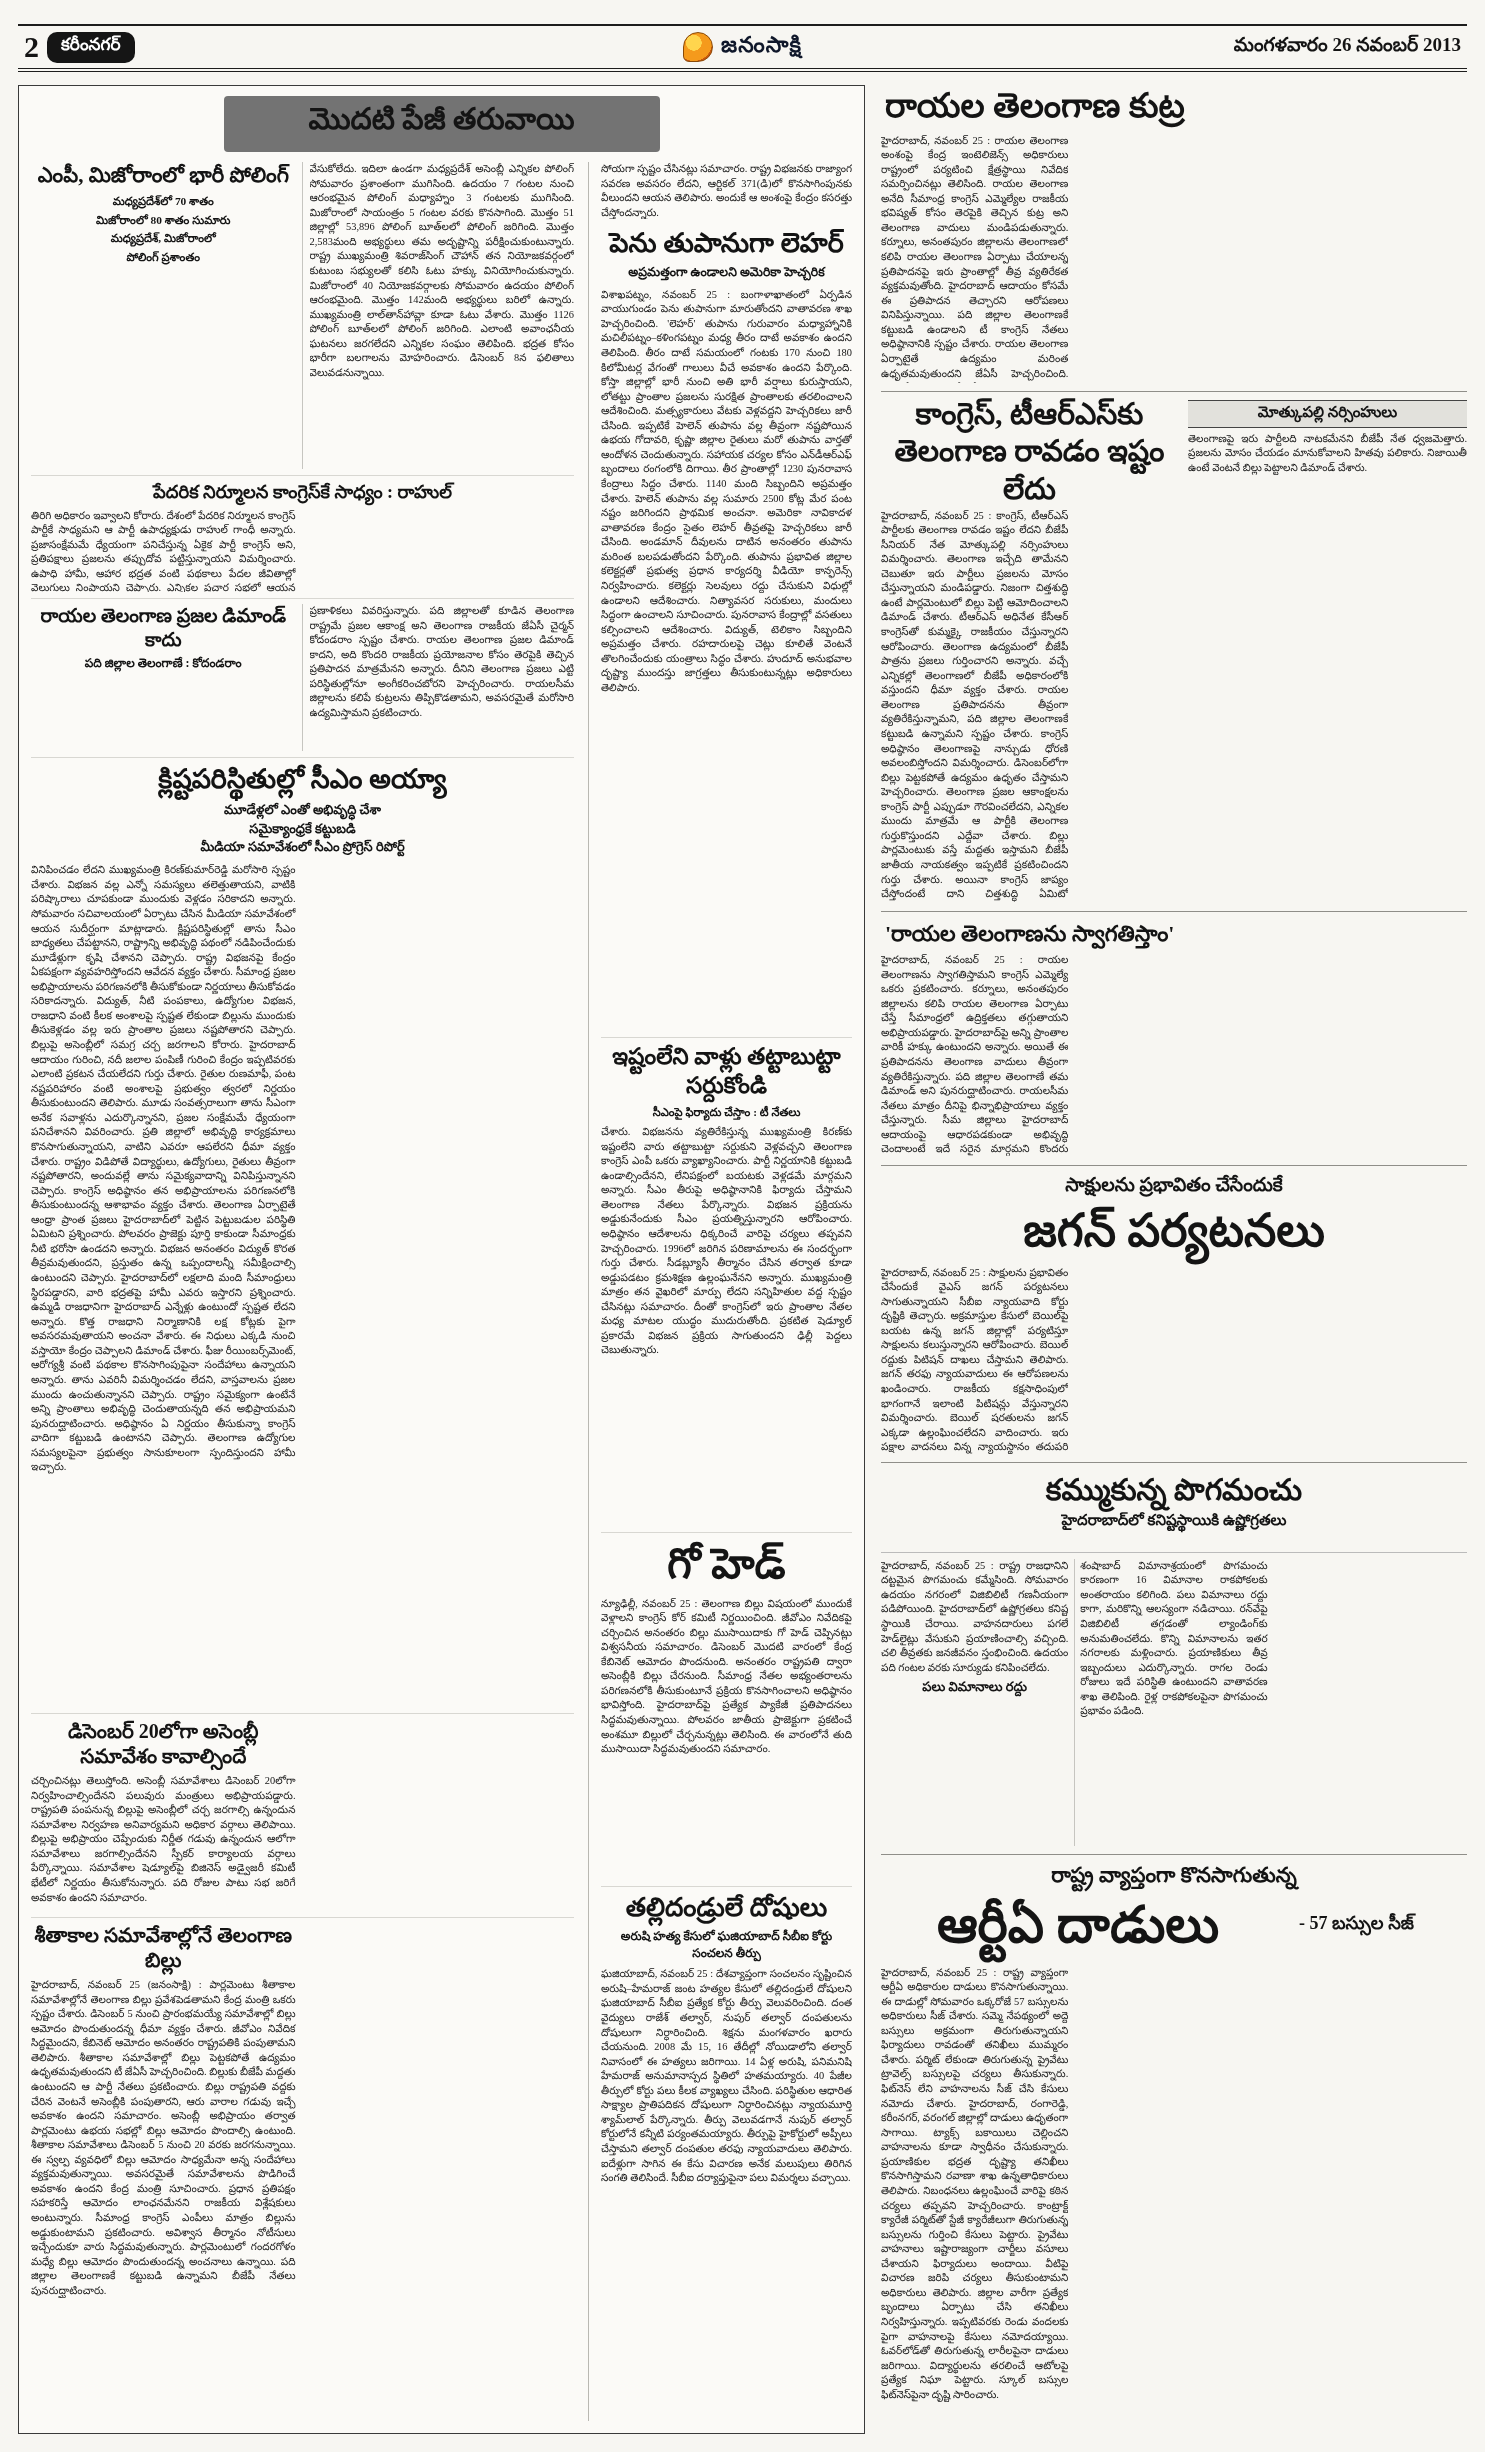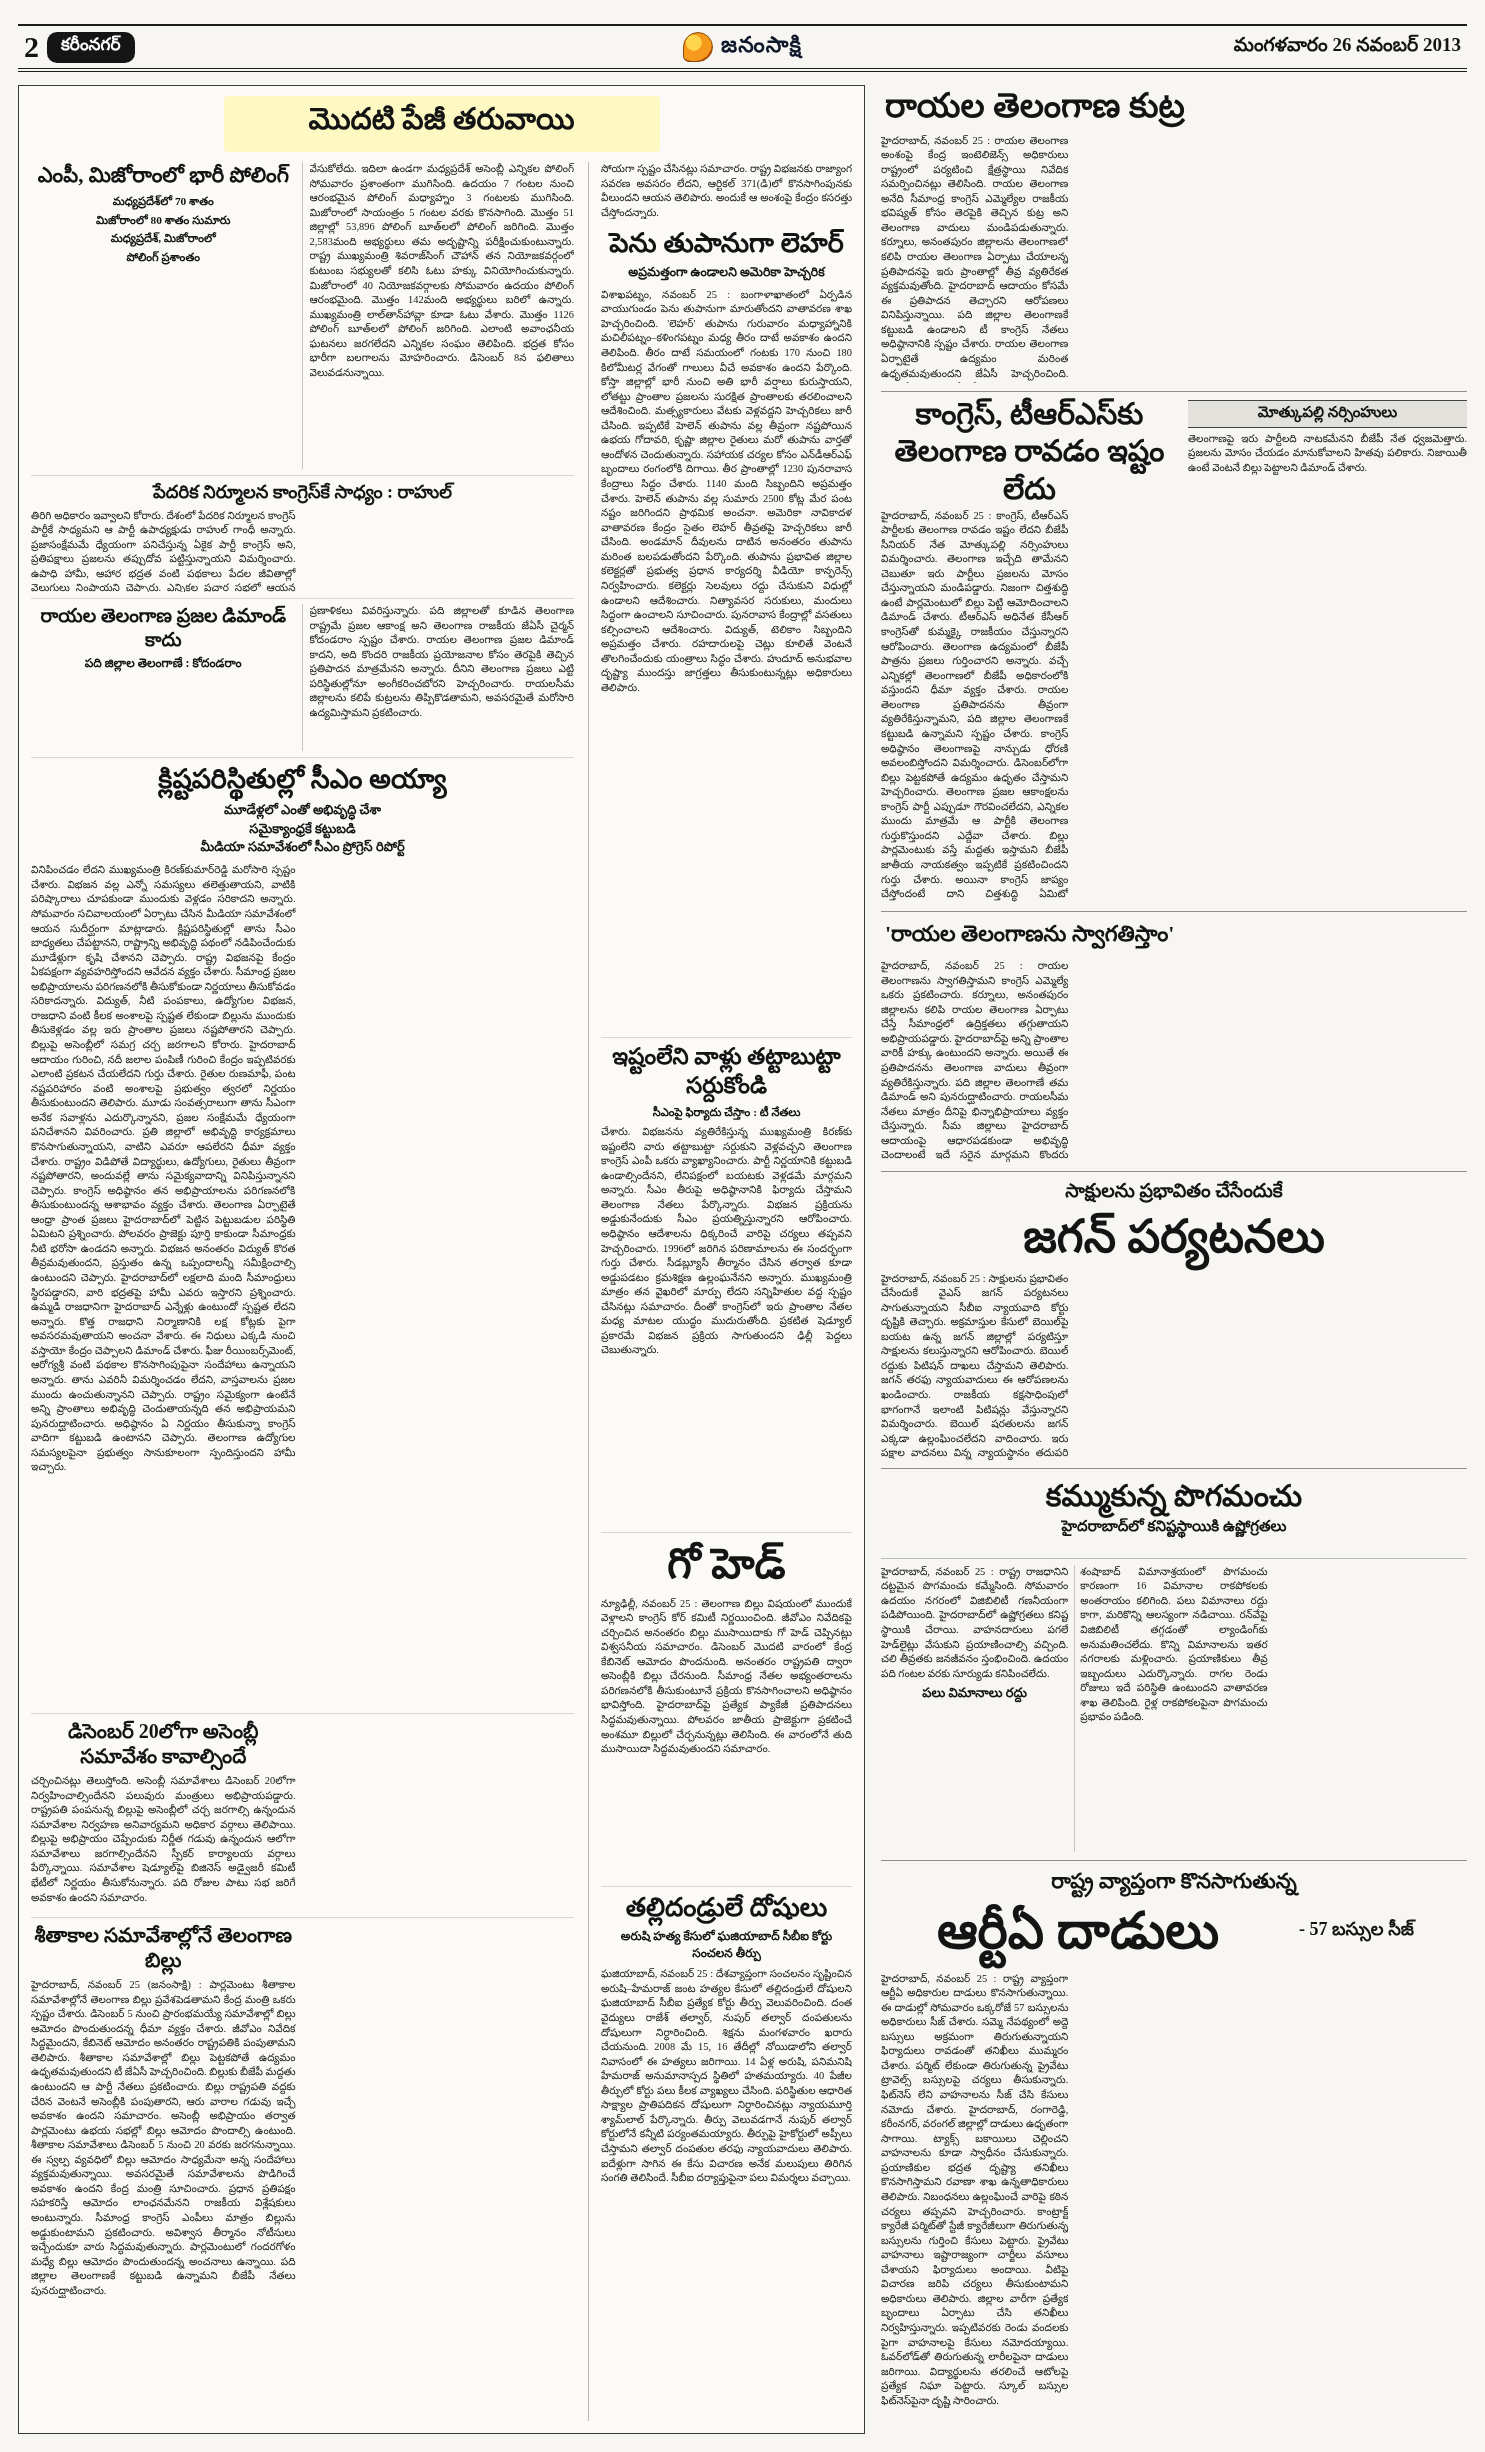--- a/index.html
+++ b/index.html
@@ -36,21 +36,21 @@
   
   .content {
     position:absolute; top:85px; left:18px; right:18px; bottom:18px;
     display:flex; gap:16px;
   }
   .left-box {
     width:847px; border:1.5px solid #3a3a3a; background:#fbfaf7;
     padding:10px 12px 12px; display:flex; flex-direction:column; overflow:hidden;
   }
   .box-title {
-    width:436px; margin:0 auto 10px; background:#fef9c3; border-radius:4px;
+    width:436px; margin:0 auto 10px; background:#737373; border-radius:4px;
     text-align:center; font-size:30px; font-weight:bold; padding:6px 0 9px;
   }
   .left-cols { flex:1; min-height:0; display:flex; gap:14px; }
   .left-main { width:543px; display:flex; flex-direction:column; overflow:hidden;justify-content:space-between; }
   .left-side { flex:1; border-left:1px solid #b9b8b2; padding-left:12px;
                display:flex; flex-direction:column; overflow:hidden; }
   .right-sec { flex:1; display:flex; flex-direction:column; overflow:hidden; }
 
   
   .bt { font-size:10.4px; line-height:1.4; text-align:justify; overflow:hidden; }
@@ -106,21 +106,21 @@
   .r-kutra .hl { font-size:34px; text-align:left; padding-left:4px; margin-bottom:6px; }
   .r-kutra .cols3 { height:249px; }
   .r-conghead { display:flex; gap:10px; height:103px; margin-bottom:6px; }
   .r-conghead .hl { width:297px; font-size:30px; align-self:center; }
   .bybox { flex:1; overflow:hidden; }
   .byline {
     background:#e2e1dc; border-top:1.5px solid #444; border-bottom:1.5px solid #444;
     font-weight:bold; font-size:15px; text-align:center; padding:3px 0; margin-bottom:4px;
   }
   .r-congress .cols3 { height:394px; }
-  .r-swagat .hl { font-size:22px; text-align:left; padding-left:4px; margin-bottom:12px; }
+  .r-swagat .hl { font-size:22px; text-align:left; padding-left:4px; margin-bottom:6px; }
   .r-swagat .cols3 { height:204px; }
   .kicker { font-weight:bold; text-align:center; }
   .r-jagan .kicker { font-size:19px; margin-bottom:2px; }
   .r-jagan .hl { font-size:46px; margin-bottom:6px; }
   .r-jagan .cols3 { height:188px; }
   .r-fog .hl { font-size:30px; margin-bottom:2px; }
   .r-fog .deck { font-size:15px; margin-bottom:6px; border-bottom:1px solid #bbb; padding-bottom:20px; }
   .r-fog .cols3 { height:287px; }
   .inhead { font-weight:bold; font-size:13px; text-align:center; margin:4px 0; break-inside:avoid; }
   .r-rta { flex:1; min-height:0; display:flex; flex-direction:column; }

